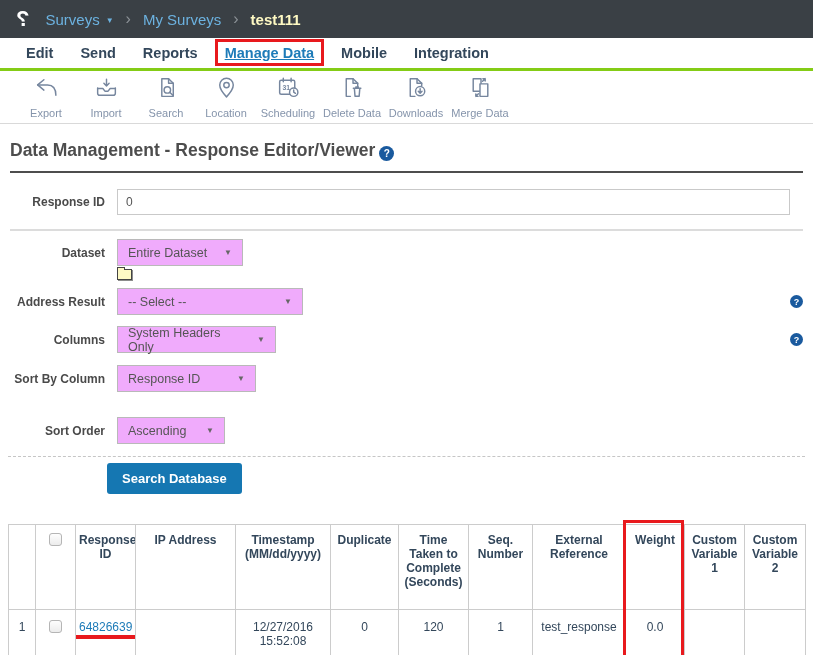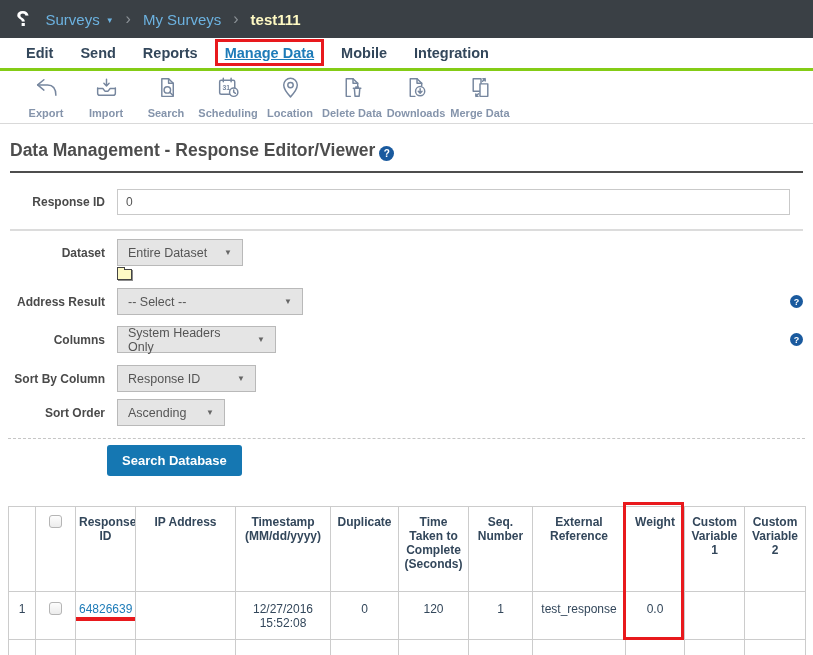--- a/index.html
+++ b/index.html
@@ -21,40 +21,40 @@
   .nav { height:33px; display:flex; align-items:center; padding-left:26px; gap:27px; border-bottom:3px solid #84cc16; background:#fff; }
   .nav-item { font-size:14.5px; font-weight:bold; color:#33475b; cursor:pointer; white-space:nowrap; }
   .nav-item.active { color:#1d7bb8; text-decoration:underline; position:relative; }
   .nav-item.active .anno-box { position:absolute; left:-10px; right:-10px; top:-6px; bottom:-5px; border:3px solid #e8191d; pointer-events:none; }
 
   
   .toolbar { height:53px; display:flex; align-items:stretch; padding-left:16px; border-bottom:1px solid #d9d9d9; background:#fff; }
   .tool { width:60px; display:flex; flex-direction:column; align-items:center; justify-content:center; gap:3px; cursor:pointer; }
   .tool svg { width:25px; height:25px; stroke:#76869e; fill:none; stroke-width:1.4; stroke-linecap:round; stroke-linejoin:round; }
   .tool svg text { stroke:none; fill:#76869e; font-size:6.5px; font-weight:bold; font-family:"Liberation Sans",sans-serif; }
-  .tool .tlbl { font-size:11px; color:#8594ab; white-space:nowrap;font-weight:bold; }
+  .tool .tlbl { font-size:11px; color:#8594ab; white-space:nowrap; }
   .tool.selected { background:#e4e4e4; width:66px; position:relative; }
   .tool.selected .anno-box { position:absolute; inset:0; border:3px solid #e8191d; pointer-events:none; }
   .tool.wide { width:64px; }
 
   
   .title-row { margin:16px 10px 6px 10px; display:flex; align-items:flex-end; gap:4px; }
   .page-title { font-size:17.5px; font-weight:bold; color:#4d4d4d; }
   .help { width:15px; height:15px; border-radius:50%; background:#1a5a9e; color:#fff; font-size:10px; font-weight:bold;
           display:inline-flex; align-items:center; justify-content:center; cursor:pointer; flex:none; }
   .title-rule { margin:10px 10px 0 10px; border-top:2px solid #4d4d4d; }
 
   
   .frow { display:flex; align-items:center; margin-left:10px; margin-right:10px; }
   .flabel { width:95px; text-align:right; font-size:12px; font-weight:bold; color:#4a4a4a; flex:none; }
   .fctl { margin-left:12px; }
   .txt-input { width:673px; height:26px; border:1px solid #c9c9c9; font-size:12px; color:#555; padding:0 8px; font-family:inherit; }
   .sep-solid { margin:14px 10px 0 10px; border-top:2px solid #dcdcdc; }
   .sep-dashed { margin:12px 8px 0 8px; border-top:1px dashed #c6c6c6; }
-  .select { height:27px; border:1px solid #b9b9b9; background:#e5e5e5; display:flex; align-items:center; justify-content:space-between;
+  .select { height:27px; border:1px solid #b9b9b9; background:#f0abfc; display:flex; align-items:center; justify-content:space-between;
             font-size:12.5px; color:#555; padding:0 10px; cursor:pointer; }
   .select .caret { font-size:8px; color:#666; margin-left:10px; }
   .spacer { flex:1; }
   .folder { width:15px; height:11px; background:#fdf9c4; border:1px solid #444; box-shadow:1px 1px 0 rgba(0,0,0,.45); position:relative; display:inline-block; cursor:pointer; }
   .folder::before { content:""; position:absolute; top:-3px; left:-1px; width:6px; height:2px; background:#fdf9c4; border:1px solid #444; border-bottom:none; }
   .btn-primary { margin-left:107px; margin-top:6px; background:#1577b2; color:#fff; border:none; border-radius:3px;
                  font-size:13px; font-weight:bold; padding:8px 15px; cursor:pointer; font-family:inherit; }
 
   
   .table-wrap { margin:30px 8px 0 8px; position:relative; }
@@ -118,39 +118,39 @@
     <span><svg viewBox="0 0 24 24">
       <path d="M7.5 3.5 H14 L18.5 8 V20.5 H7.5 Z"></path>
           <path d="M14 3.5 V8 H18.5"></path>
       <circle cx="12.8" cy="14.3" r="3.1"></circle>
           <path d="M15.1 16.6 L17.8 19.3"></path>
     </svg></span>
     <span class="tlbl">Search</span>
   </div>
 
 
+  <div class="tool">
+    <span><svg viewBox="0 0 24 24">
+      <path d="M12 21 C12 21 5.5 14.2 5.5 9.7 A6.5 6.5 0 0 1 18.5 9.7 C18.5 14.2 12 21 12 21 Z"></path>
+      <circle cx="12" cy="9.7" r="2.6"></circle>
+    </svg></span>
+    <span class="tlbl">Location</span>
+  </div>
+
   <div class="tool wide">
     <span><svg viewBox="0 0 24 24">
       <rect x="3.5" y="5" width="14.5" height="13.5" rx="1.5"></rect>
       <path d="M7 3 V6.5 M14.5 3 V6.5"></path>
       <text x="6.3" y="14.2">31</text>
       <circle cx="17" cy="16.5" r="4" fill="#fff"></circle>
       <path d="M17 14.3 V16.5 L18.7 17.6"></path>
     </svg></span>
     <span class="tlbl">Scheduling</span>
   </div>
 
-  <div class="tool">
-    <span><svg viewBox="0 0 24 24">
-      <path d="M12 21 C12 21 5.5 14.2 5.5 9.7 A6.5 6.5 0 0 1 18.5 9.7 C18.5 14.2 12 21 12 21 Z"></path>
-      <circle cx="12" cy="9.7" r="2.6"></circle>
-    </svg></span>
-    <span class="tlbl">Location</span>
-  </div>
-
   <div class="tool wide">
     <span><svg viewBox="0 0 24 24">
       <path d="M6 3.5 H12.5 L17 8 V11 M6 3.5 V20.5 H10"></path>
           <path d="M12.5 3.5 V8 H17"></path>
       <path d="M12.8 12.8 H20 M13.8 12.8 L14.4 20.3 H18.4 L19 12.8 M15.2 12.8 V11.4 H17.6 V12.8"></path>
     </svg></span>
     <span class="tlbl">Delete Data</span>
   </div>
 
   <div class="tool wide">
@@ -223,21 +223,21 @@
 </div>
 
 <div class="frow" style="margin-top:12px;">
   <span class="flabel">Sort By Column</span>
   <div class="select fctl" style="width:139px;">
     <span>Response ID</span>
     <span class="caret">▼</span>
   </div>
 </div>
 
-<div class="frow" style="margin-top:7px;">
+<div class="frow" style="margin-top:25px;">
   <span class="flabel">Sort Order</span>
   <div class="select fctl" style="width:108px;">
     <span>Ascending</span>
     <span class="caret">▼</span>
   </div>
 </div>
 
 <div class="sep-dashed"></div>
 
 <button class="btn-primary">Search Database</button>

